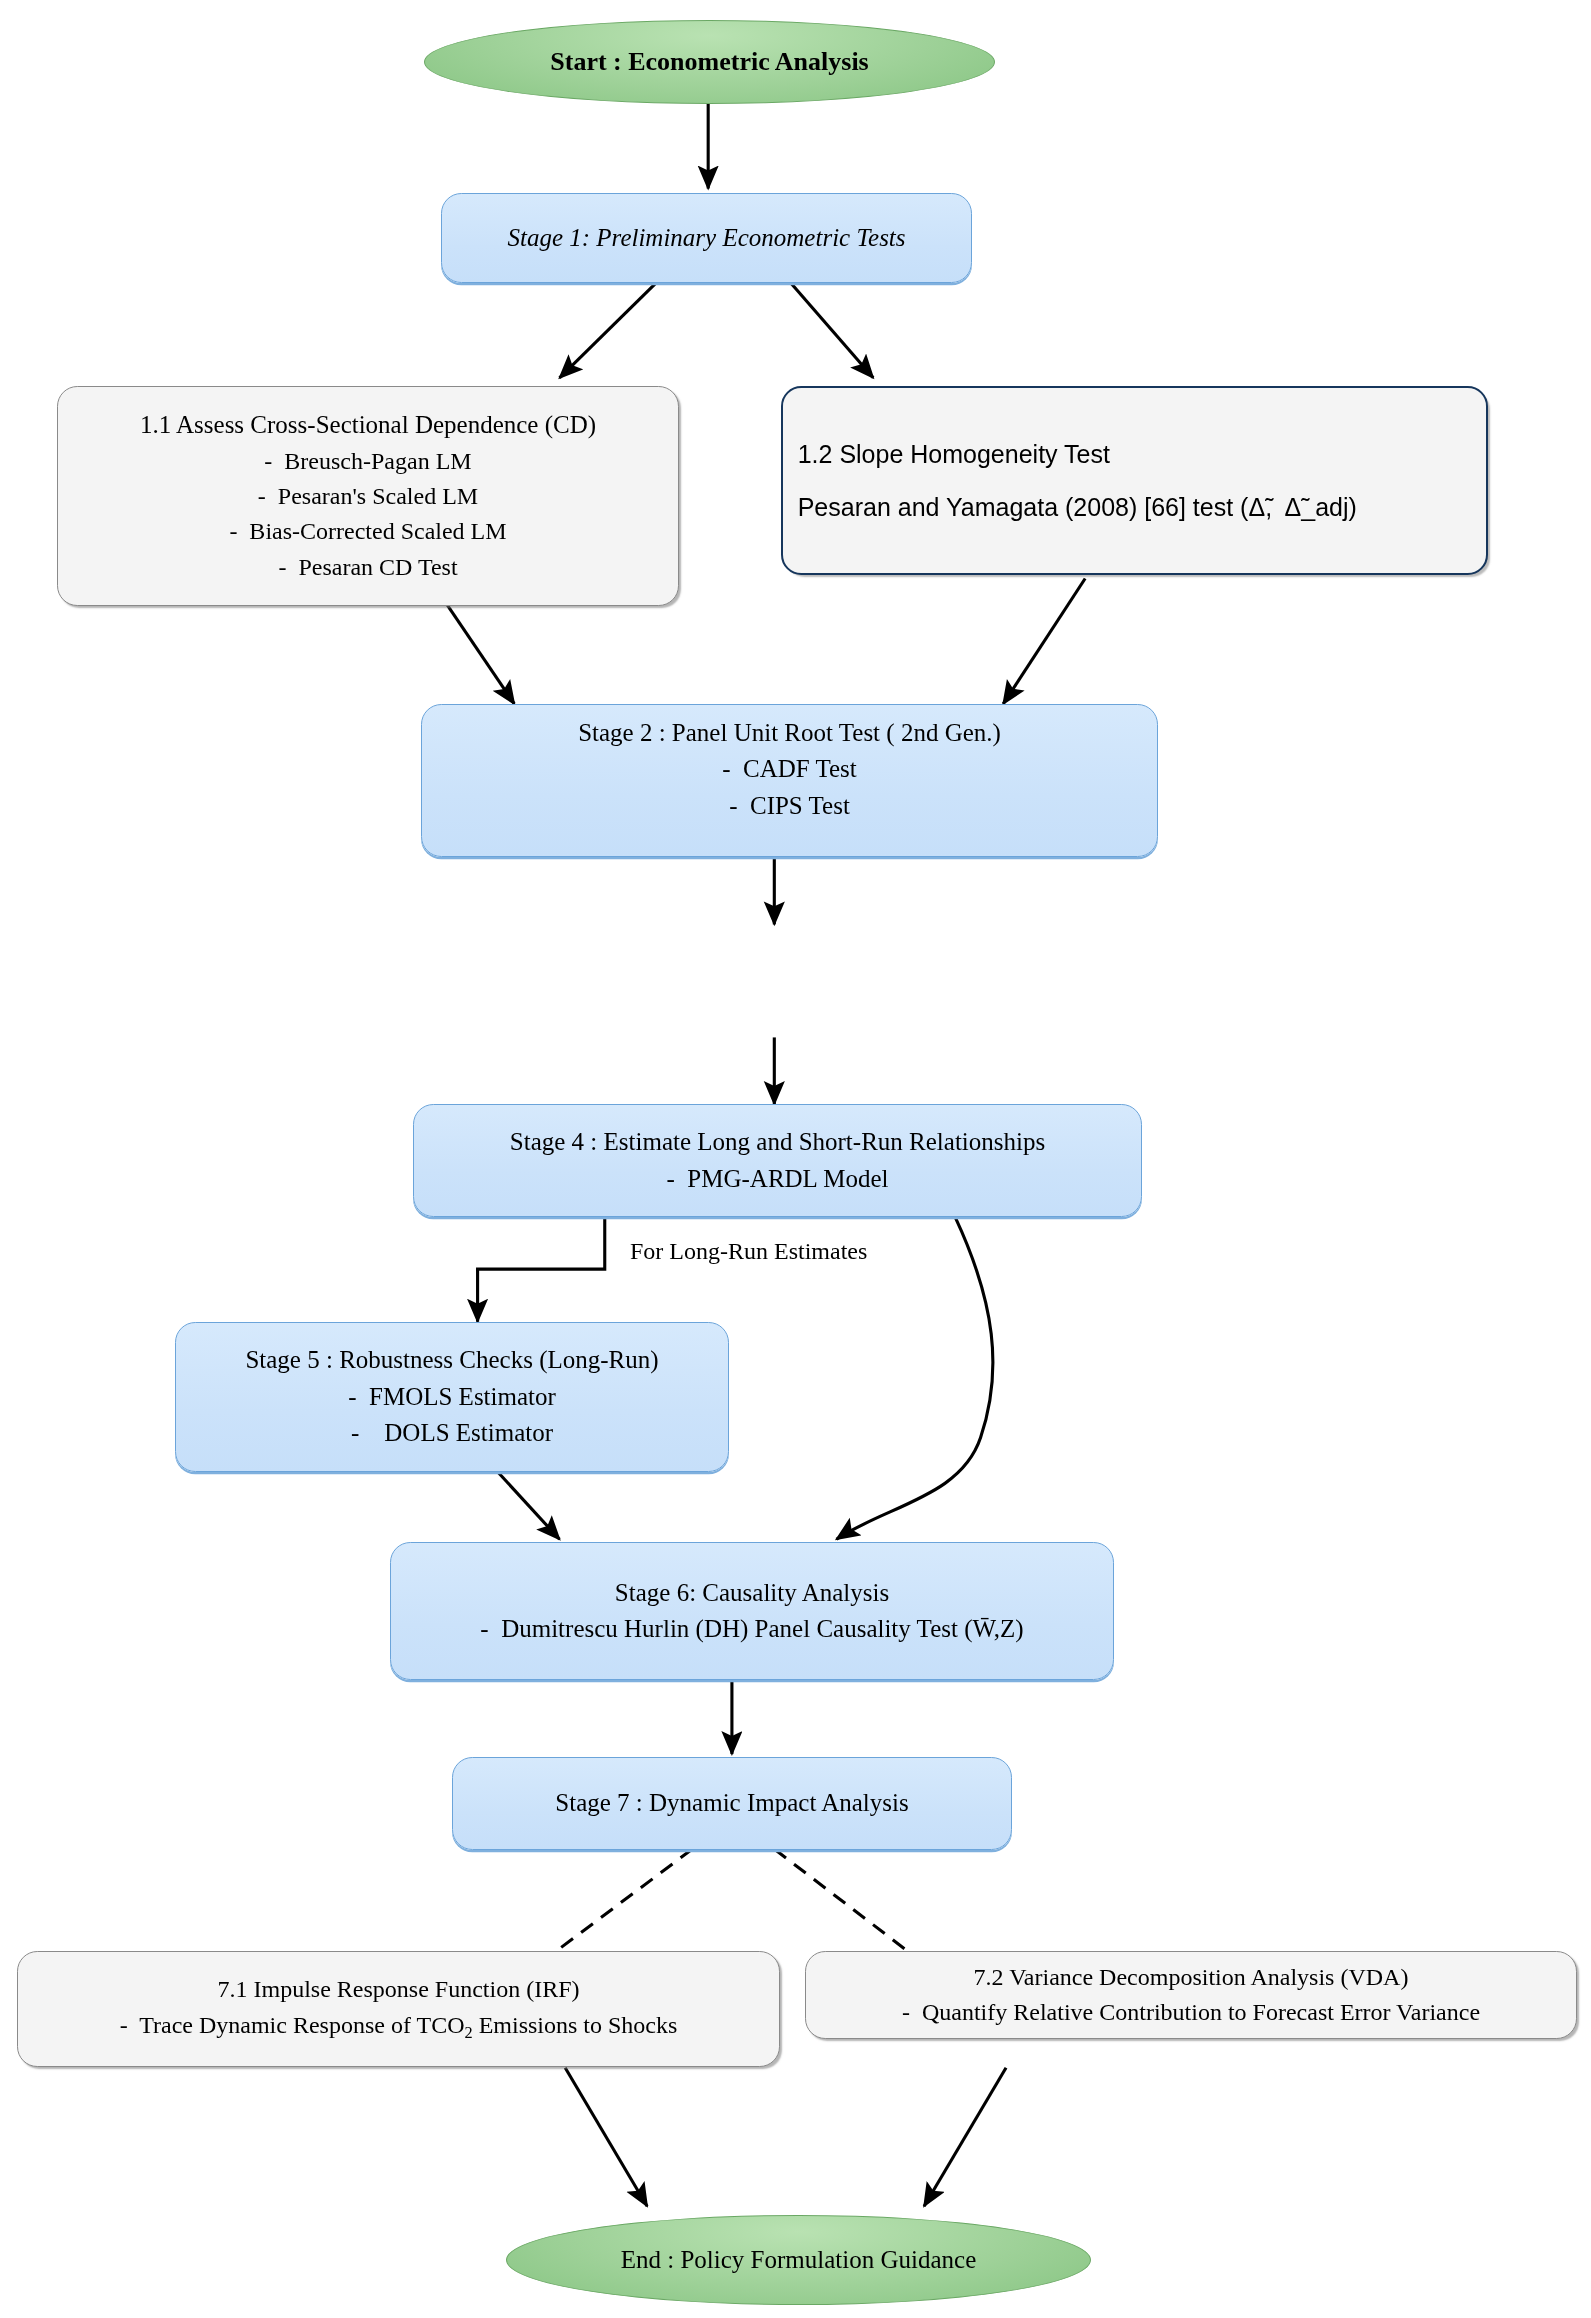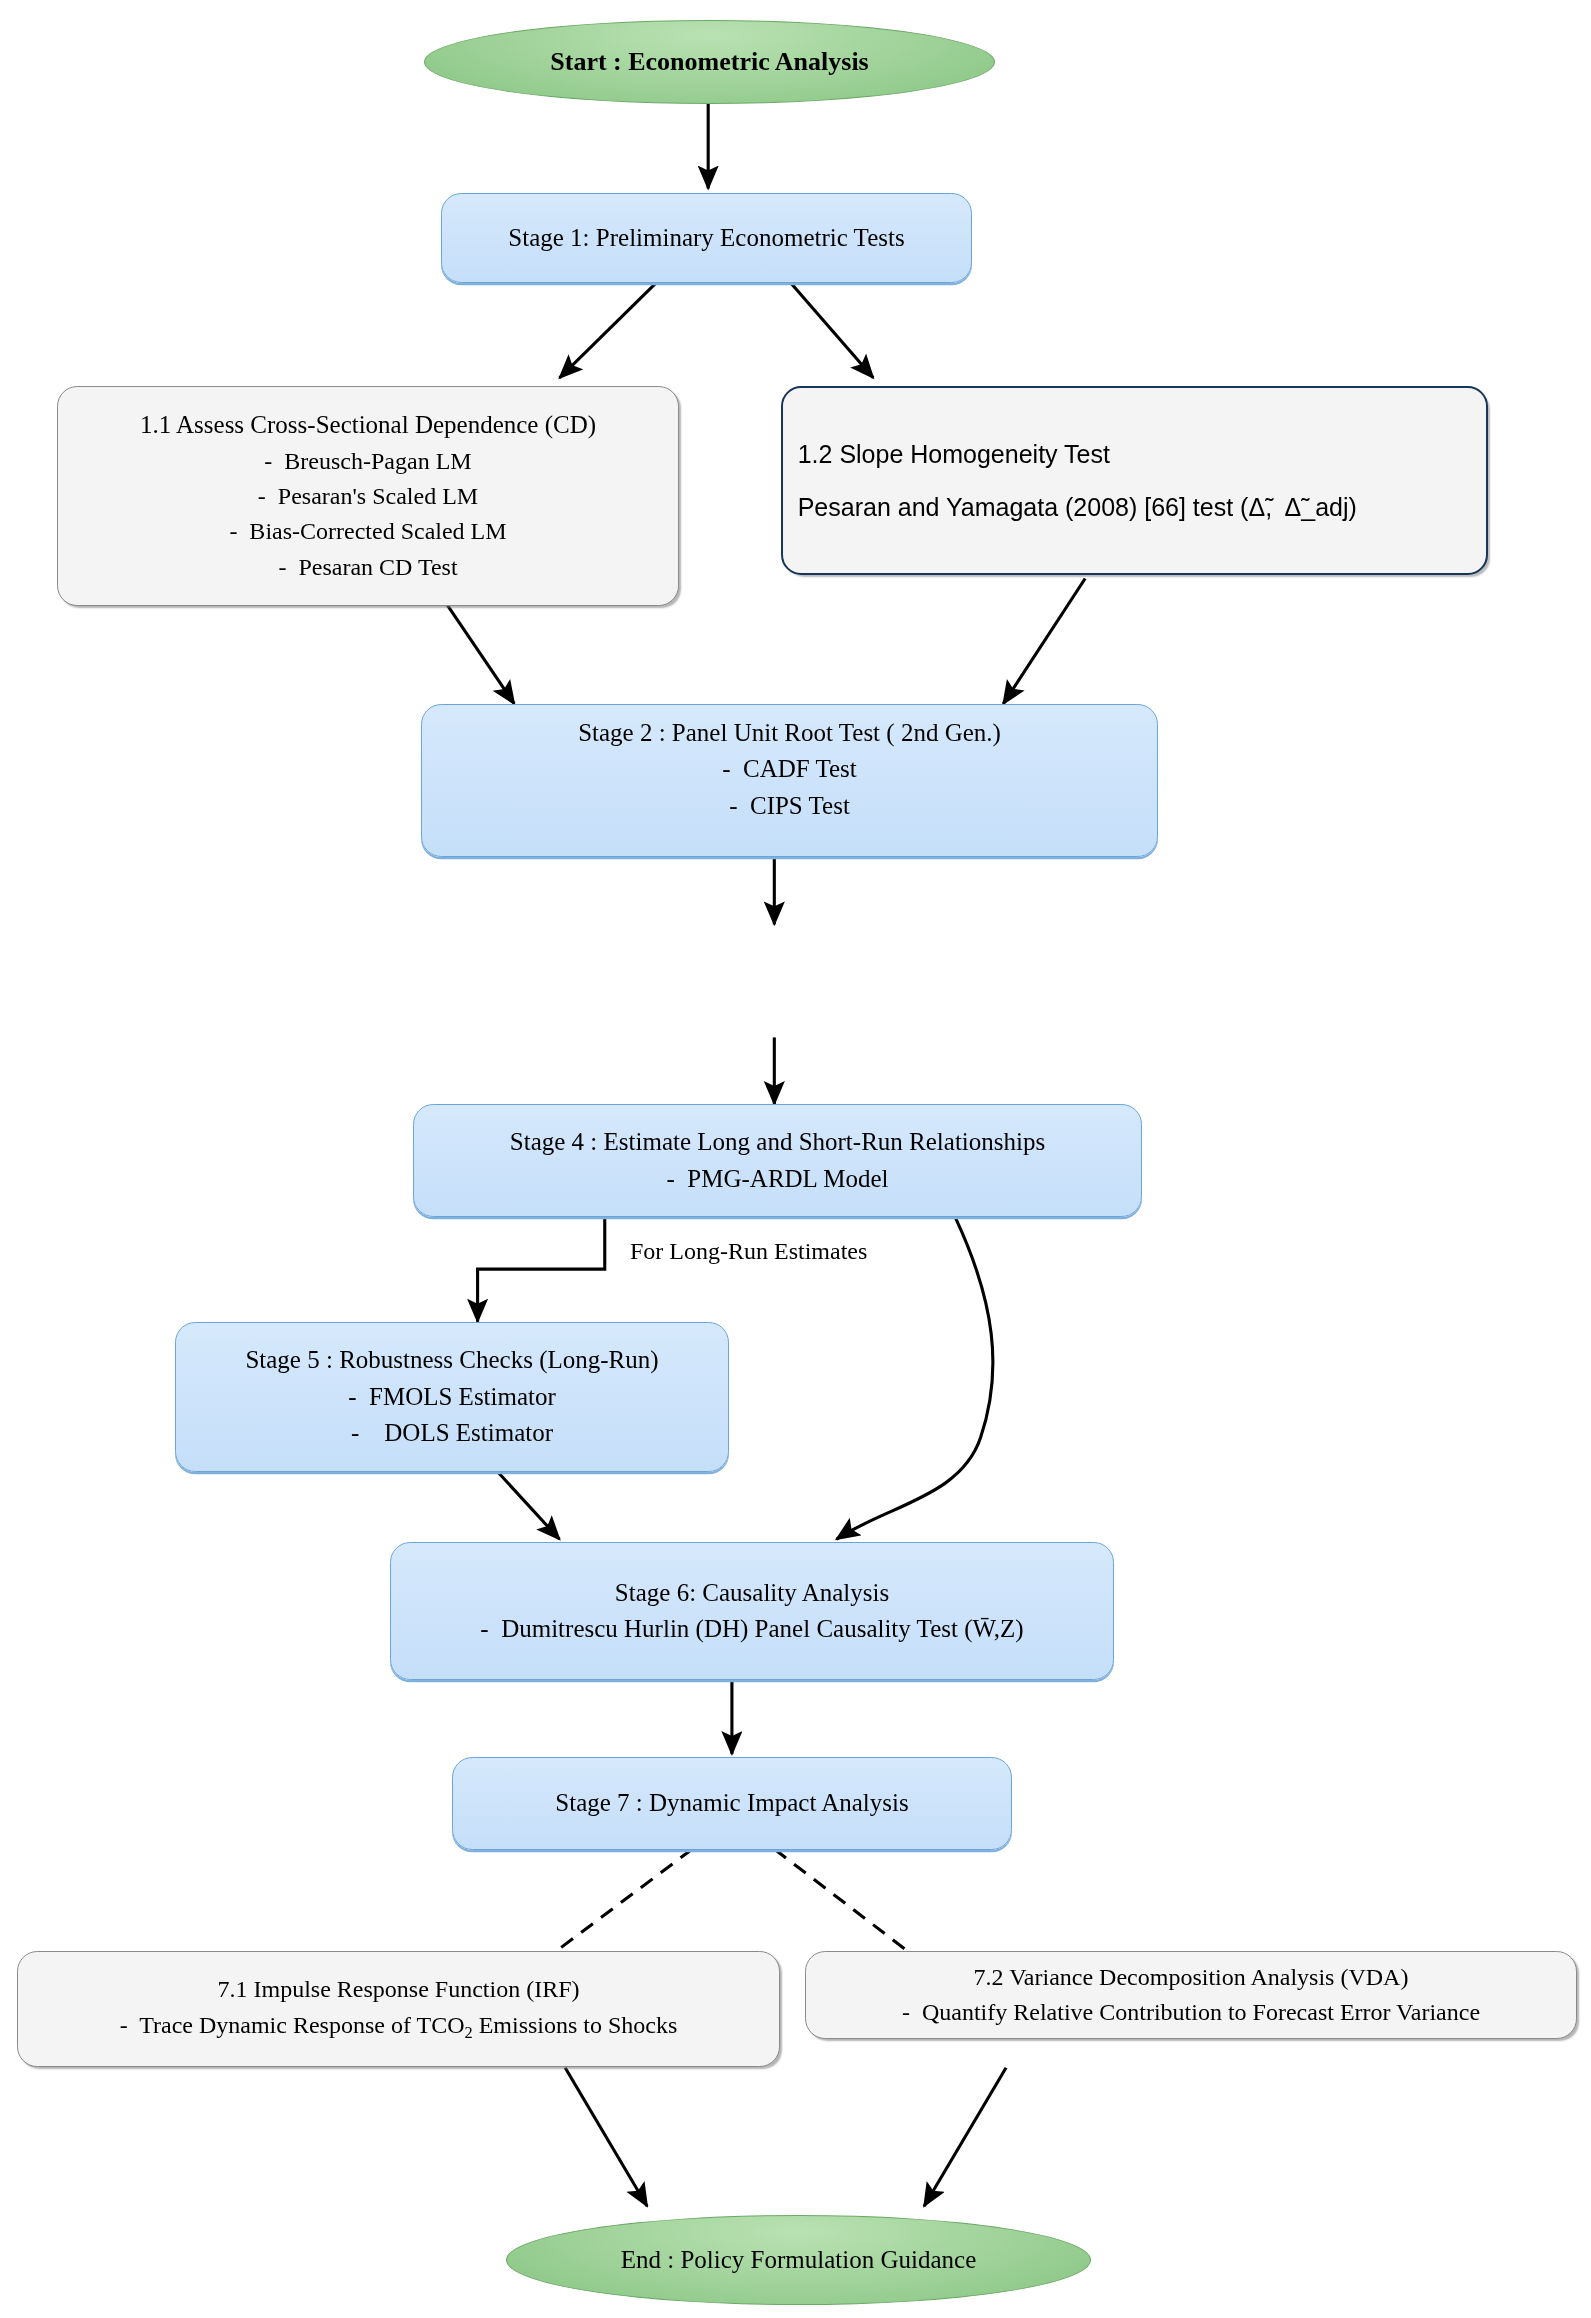--- a/index.html
+++ b/index.html
@@ -100,21 +100,21 @@
       <path d="M1225,3248 L985,3428"></path>
 
       <path d="M1370,3248 L1605,3428"></path>
     </g>
   </svg>
 
   <div class="node terminator fs-start" style="left:424px;top:6.8px;width:571px;height:84px;">
     <span class="ln">Start : Econometric Analysis</span>
   </div>
 
-  <div class="node proc fs-head" style="left:441px;top:180px;width:531px;height:90px;">
+  <div class="node proc fs-head" style="left:441px;top:180px;width:531px;height:90px;font-style:italic;">
     <span class="ln">Stage 1: Preliminary Econometric Tests</span>
   </div>
 
   <div class="node sub fs-body" style="left:57px;top:373px;width:622px;height:220px;align-items:center;">
     <span class="ln fs-head">1.1 Assess Cross-Sectional Dependence (CD)</span>
     <div class="gap-s"></div>
     <span class="ln">-  Breusch-Pagan LM</span>
     <div class="gap-s"></div>
     <span class="ln">-  Pesaran's Scaled LM</span>
     <div class="gap-s"></div>

